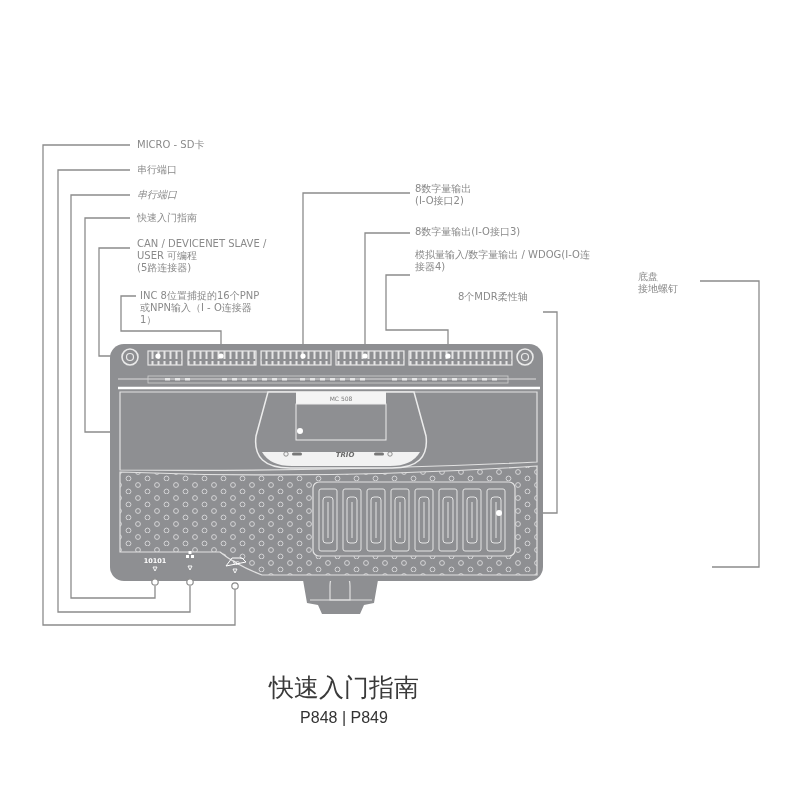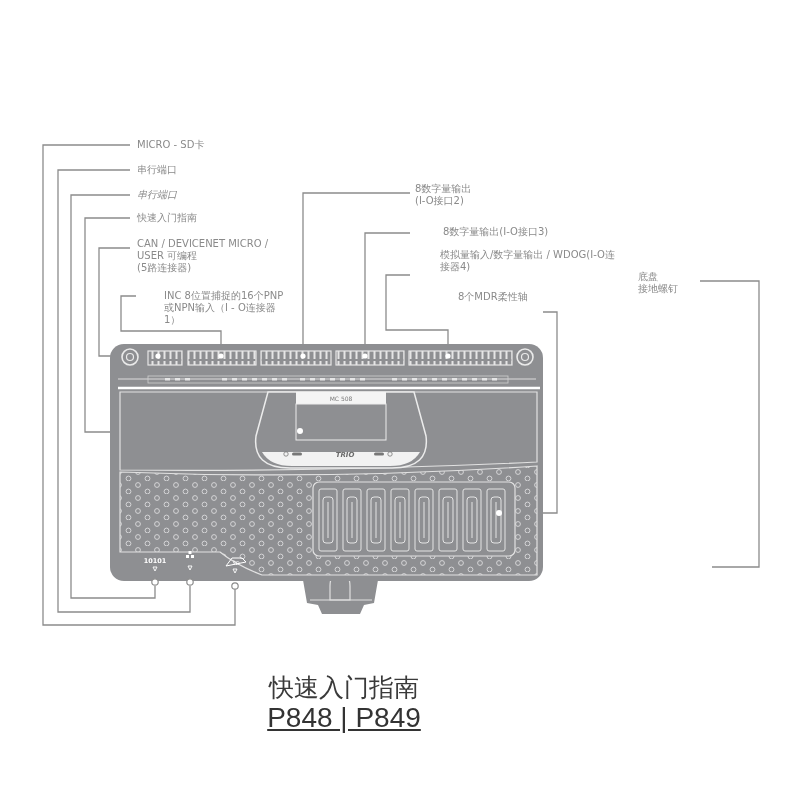--- a/index.html
+++ b/index.html
@@ -3,21 +3,21 @@
 <meta charset="utf-8">
 <style>
   html, body { margin: 0; padding: 0; background: #ffffff; }
   body { width: 800px; height: 800px; position: relative; overflow: hidden;
          font-family: "DejaVu Sans", "Liberation Sans", sans-serif; }
   .lbl { position: absolute; font-size: 10px; line-height: 12px; color: #8a8a8a; white-space: pre-line; }
   .diagram { position: absolute; left: 0; top: 0; width: 800px; height: 800px; }
   .title-block { position: absolute; left: 0; top: 672px; width: 688px; text-align: center; color: #333; }
   .title-cn { font-size: 25px; line-height: 32px; color: #3a3a3a; }
   .title-model { font-family: "DejaVu Sans", sans-serif; font-weight: bold; font-size: 20px; line-height: 22px; color: #1e1e1e; letter-spacing: 1px; }
-  .title-parts { font-family: "Liberation Sans", sans-serif; font-size: 28px; line-height: 28px; color: #333; text-decoration: underline; }
+  .title-parts { font-family: "Liberation Sans", sans-serif; font-size: 16px; line-height: 28px; color: #333; }
 </style>
 </head>
 <body>
 
 <svg class="diagram" viewBox="0 0 800 800" width="800" height="800" xmlns="http://www.w3.org/2000/svg">
   <defs>
     <pattern id="vent" x="0" y="0" width="19" height="13" patternUnits="userSpaceOnUse">
       <circle cx="5" cy="4" r="2.4" fill="none" stroke="#d4d4d6" stroke-width="1"></circle>
       <circle cx="14.5" cy="10.5" r="2.4" fill="none" stroke="#d4d4d6" stroke-width="1"></circle>
     </pattern>
@@ -184,31 +184,31 @@
   </g>
 
   <text x="341" y="401" font-size="6" fill="#7b7b7b" text-anchor="middle" font-family="DejaVu Sans, sans-serif">MC 508</text>
   <text x="345" y="457" font-size="7" font-weight="bold" font-style="italic" fill="#6a6a6a" text-anchor="middle" font-family="DejaVu Sans, sans-serif">TRIO</text>
 </svg>
 
 <div class="lbl" style="left:137px; top:139px;">MICRO - SD卡</div>
 <div class="lbl" style="left:137px; top:164px;">串行端口</div>
 <div class="lbl" style="left:137px; top:189px;font-style:italic;">串行端口</div>
 <div class="lbl" style="left:137px; top:212px;">快速入门指南</div>
-<div class="lbl" style="left:137px; top:238px;">CAN / DEVICENET MICRO /
+<div class="lbl" style="left:137px; top:238px;">CAN / DEVICENET SLAVE /
 USER 可编程
 (5路连接器)</div>
-<div class="lbl" style="left:140px; top:290px;margin-left:24px;">INC 8位置捕捉的16个PNP
+<div class="lbl" style="left:140px; top:290px;">INC 8位置捕捉的16个PNP
 或NPN输入（I - O连接器
 1）</div>
 
 <div class="lbl" style="left:415px; top:183px;">8数字量输出
 (I-O接口2)</div>
-<div class="lbl" style="left:415px; top:226px;margin-left:28px;">8数字量输出(I-O接口3)</div>
-<div class="lbl" style="left:415px; top:249px;margin-left:25px;">模拟量输入/数字量输出 / WDOG(I-O连
+<div class="lbl" style="left:415px; top:226px;">8数字量输出(I-O接口3)</div>
+<div class="lbl" style="left:415px; top:249px;">模拟量输入/数字量输出 / WDOG(I-O连
 接器4)</div>
 <div class="lbl" style="left:440px; top:291px;margin-left:18px;">8个MDR柔性轴</div>
 <div class="lbl" style="left:638px; top:271px; text-align:left; width:62px;">底盘
 接地螺钉</div>
 
 <div class="title-block">
   <div class="title-cn">快速入门指南</div>
   <div class="title-parts">P848 | P849</div>
 </div>
 

